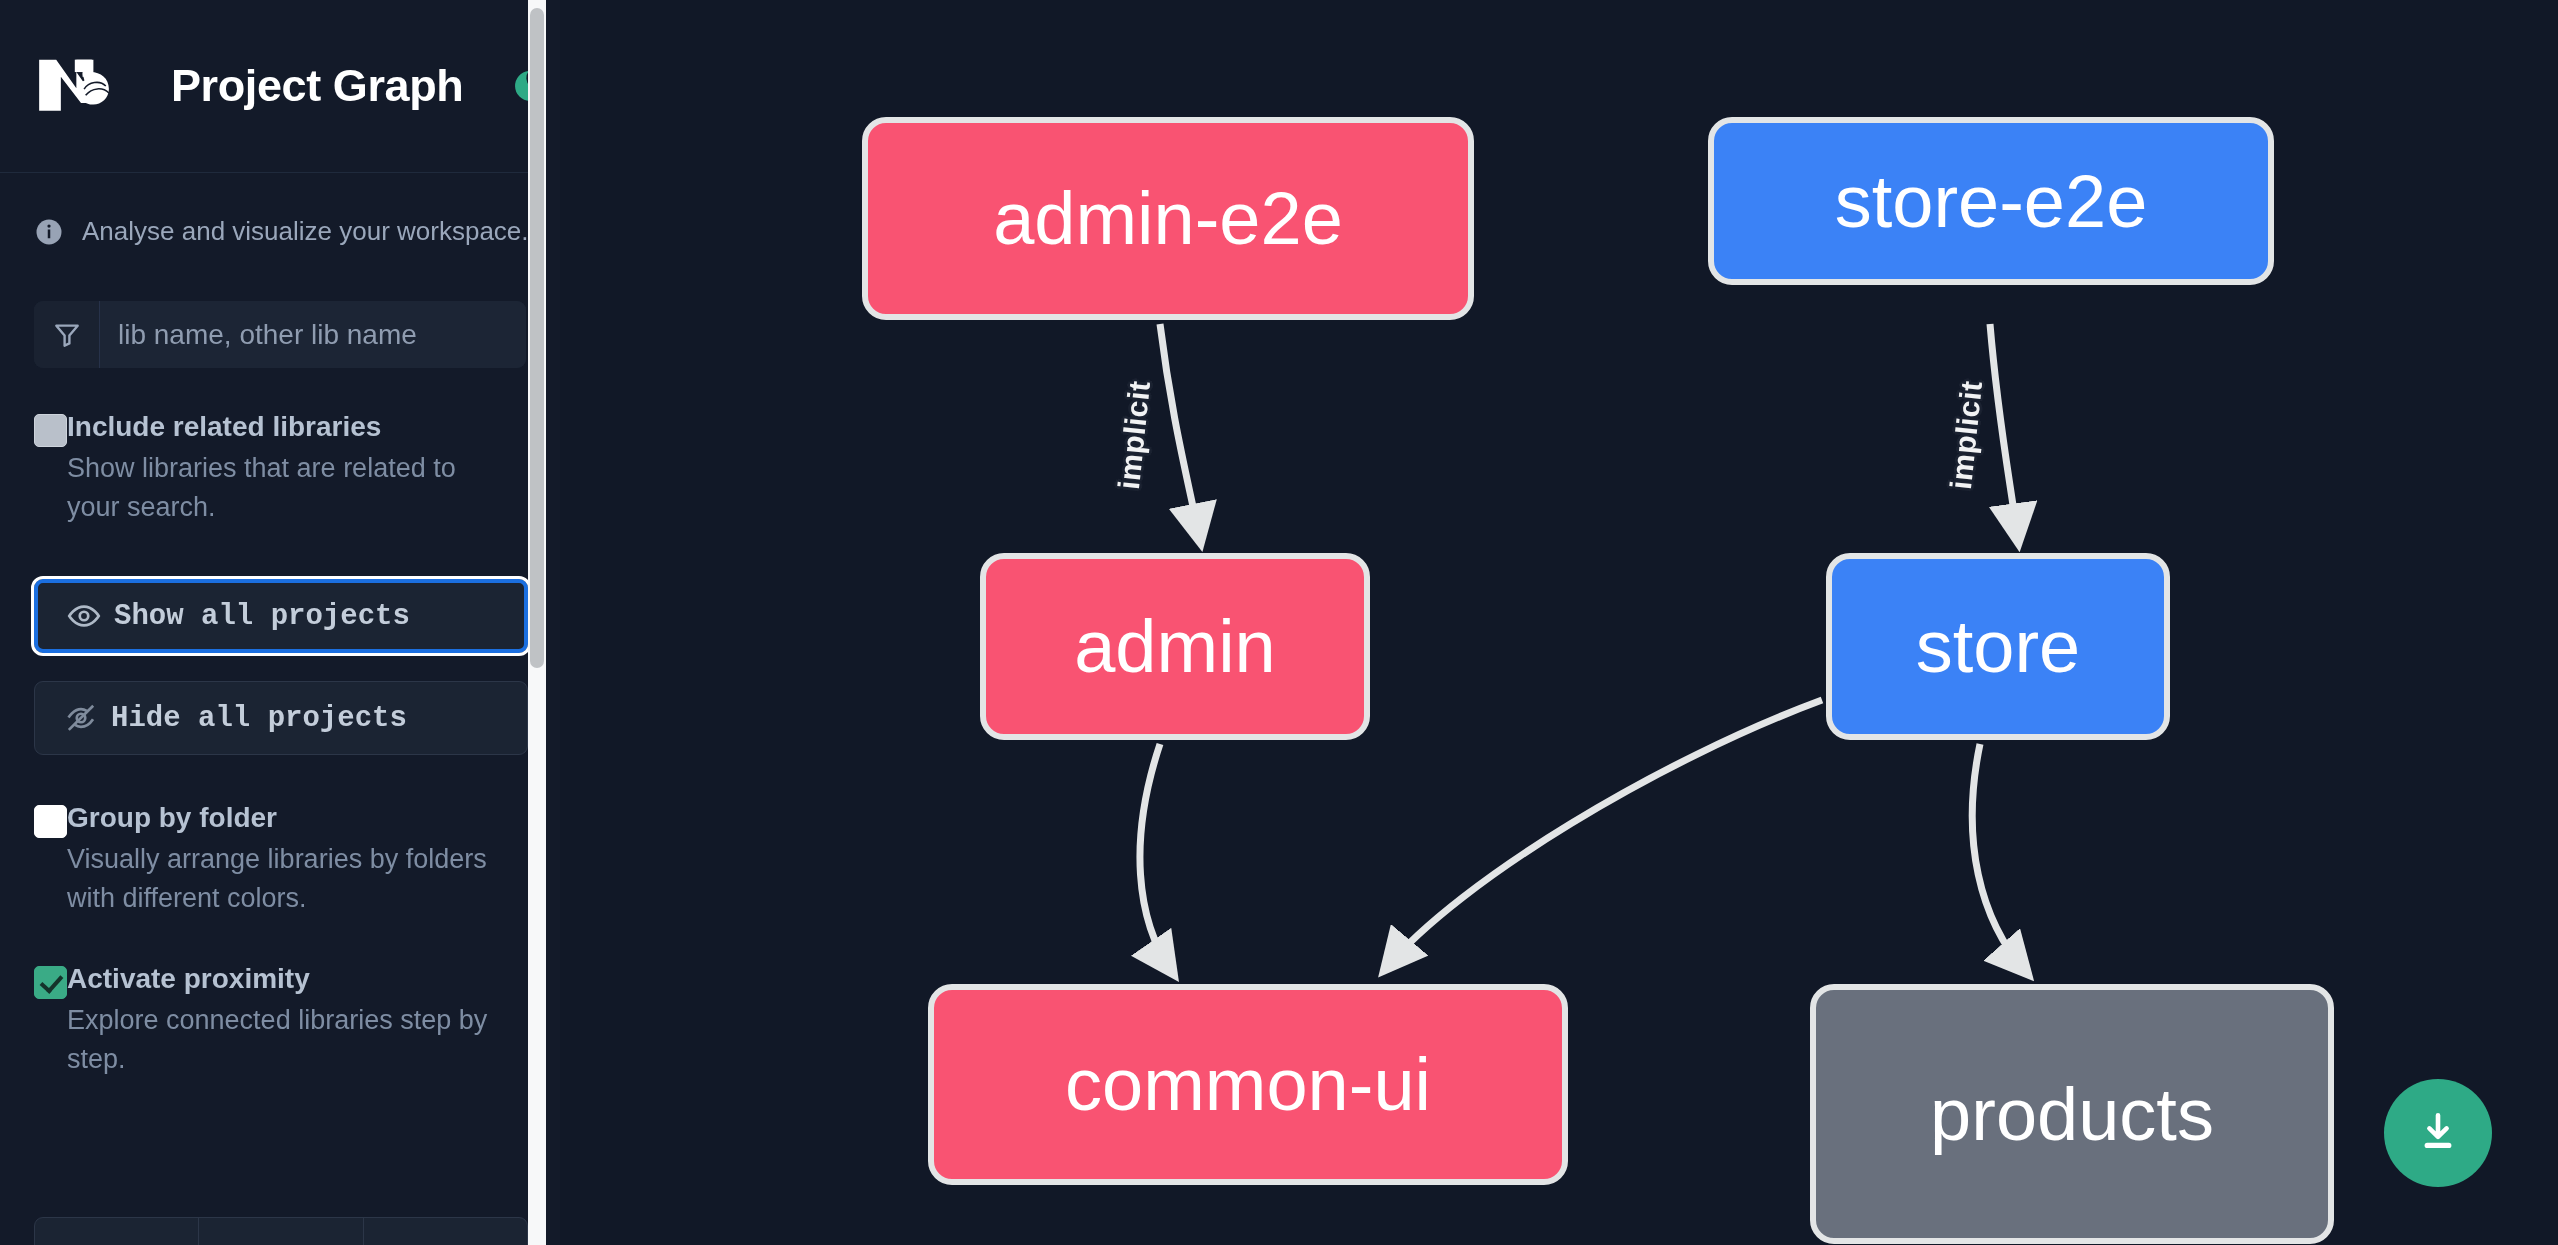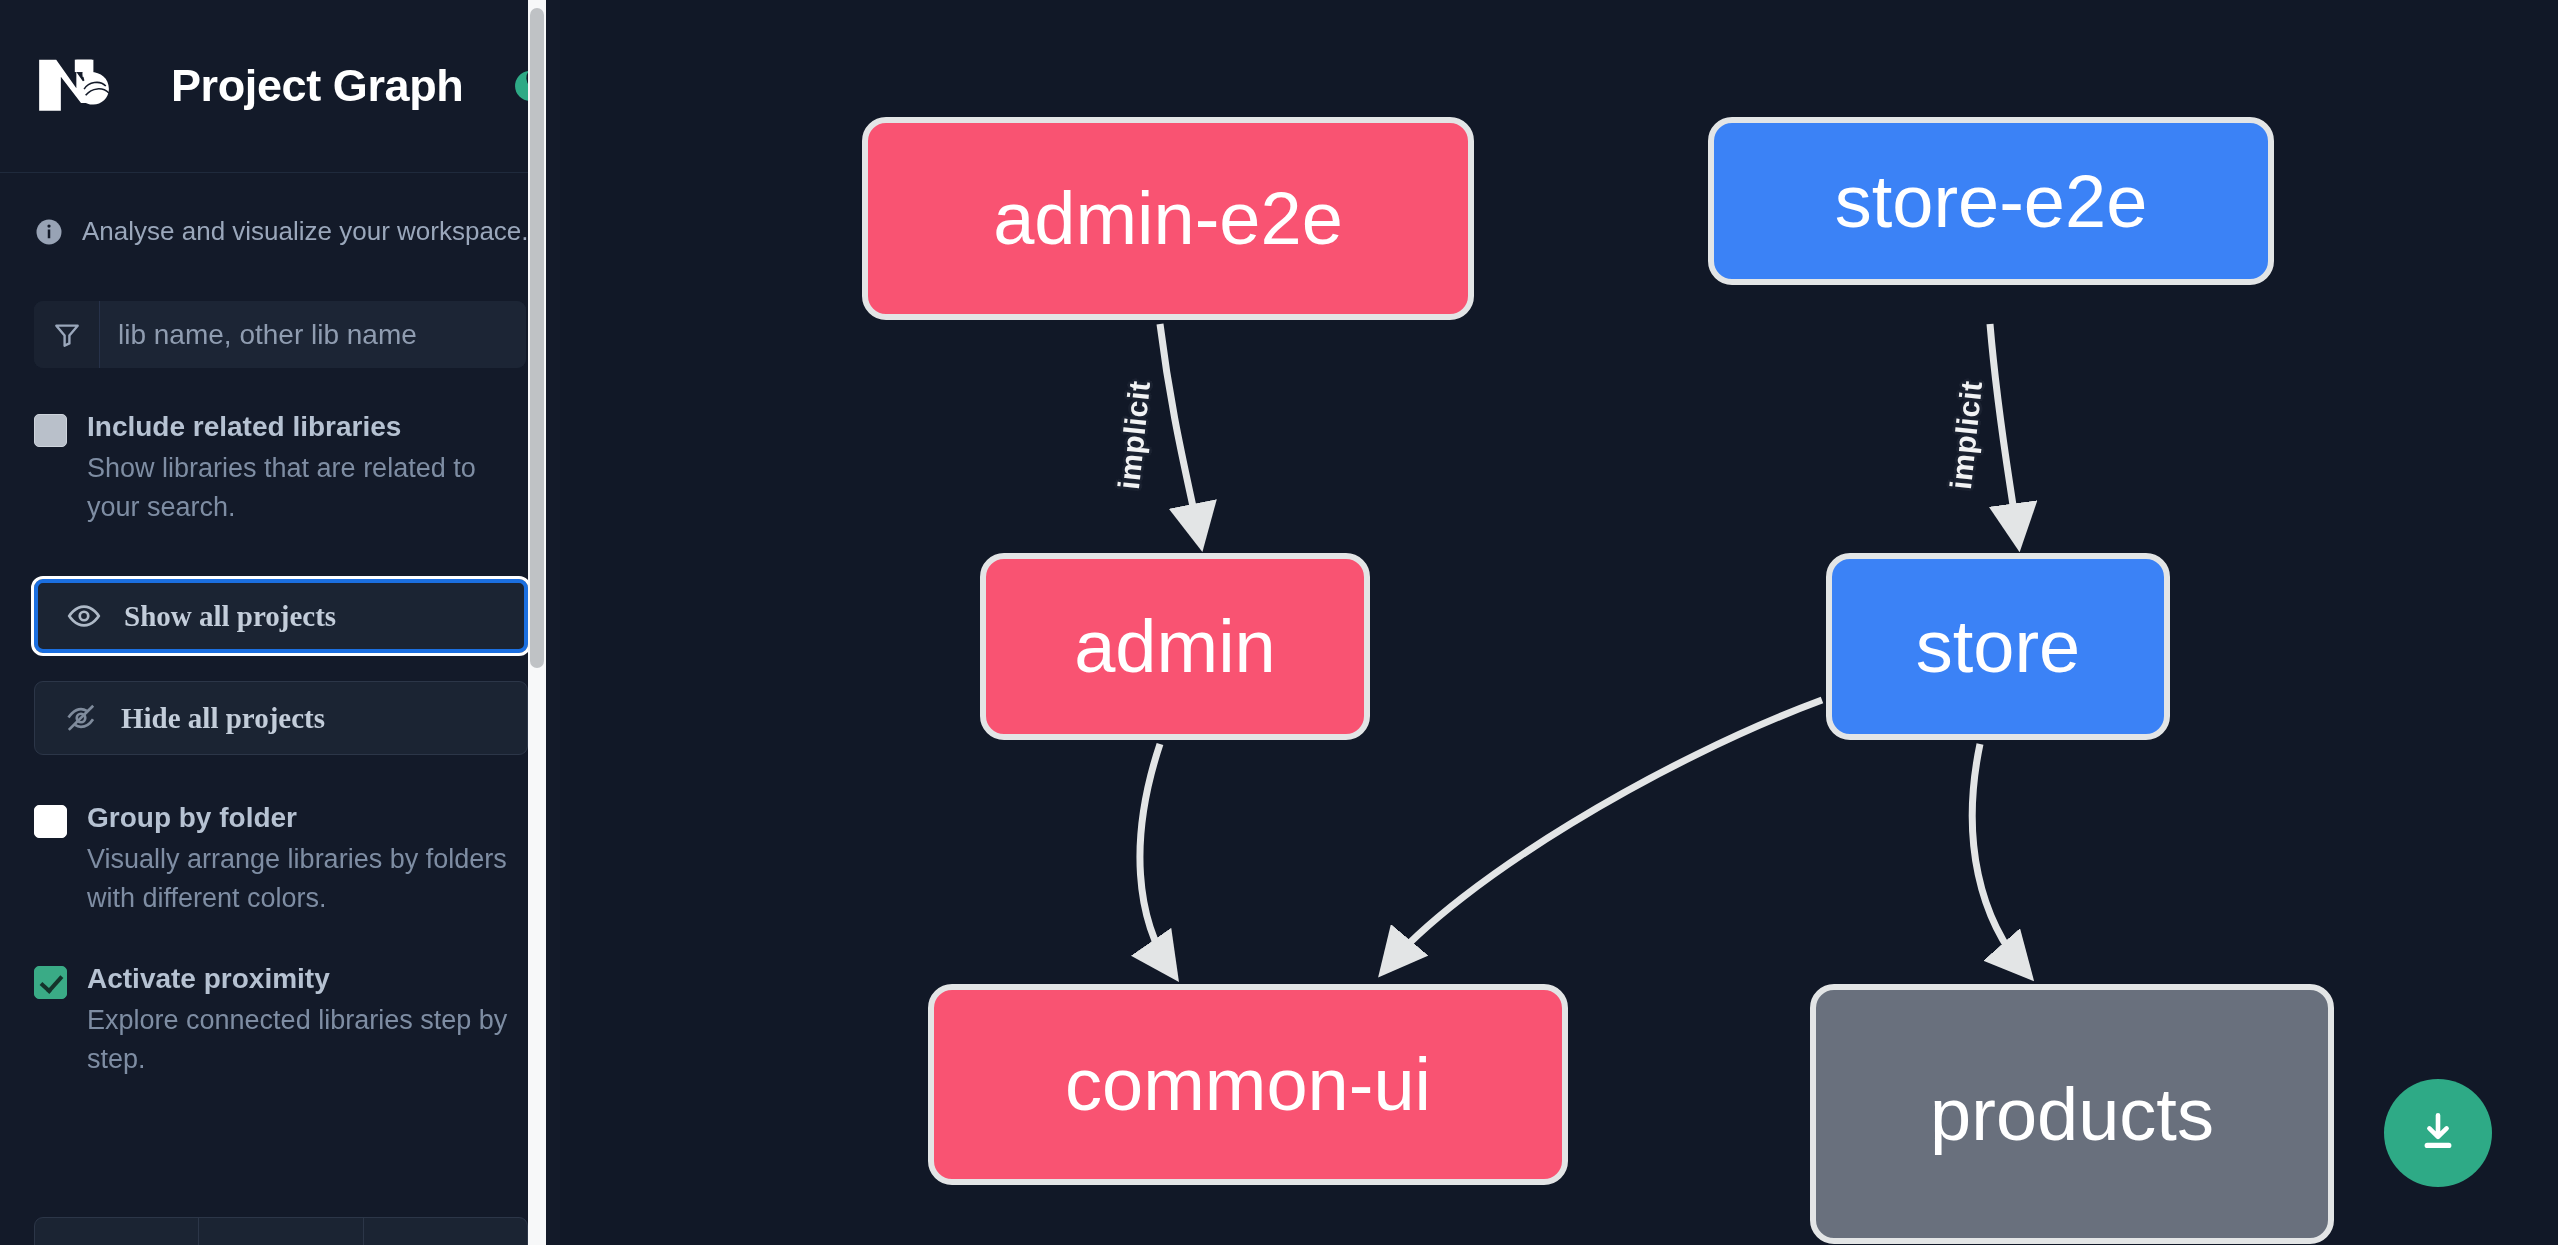--- a/index.html
+++ b/index.html
@@ -96,21 +96,20 @@
     color: #cdd6e3;
     font-size: 28px;
     font-family: "Liberation Sans", sans-serif;
     padding: 0 18px;
   }
   .search-input::placeholder { color: #8f9cb0; opacity: 1; }
 
   
   .check-row {
     display: flex;
-    gap: 20px;
     margin-top: 40px;
   }
   .cbox {
     width: 33px; height: 33px;
     flex: 0 0 33px;
     margin-top: 6px;
     border-radius: 5px;
     background: #b9c0ca;
     border: 1px solid #cdd3db;
     cursor: pointer;
@@ -143,33 +142,33 @@
     line-height: 1.45;
     margin-top: 3px;
     max-width: 440px;
   }
 
   
   .btn-stack { margin-top: 52px; }
   .gbtn {
     display: flex;
     align-items: center;
-    gap: 22px;
+    gap: 12px;
     height: 74px;
     width: 494px;
     border-radius: 9px;
     padding: 0 28px;
     background: #1b2433;
     border: 1px solid #2c3648;
     color: #c3cdda;
     font-size: 29px;
     font-weight: 700;
     cursor: pointer;
     margin-bottom: 28px;
-    font-family: Liberation Serif, serif;
+    font-family: Liberation Mono, monospace;
   }
   .gbtn .glyph { width: 36px; height: 36px; flex: 0 0 36px; display:flex; align-items:center; justify-content:center;}
   .gbtn.focused {
     border: 4px solid #1b6fe0;
     outline: 3px solid #ffffff;
     outline-offset: 0px;
   }
   .gbtn.danger {
     border: 2px solid #e8323c;
     color: #f0434d;

